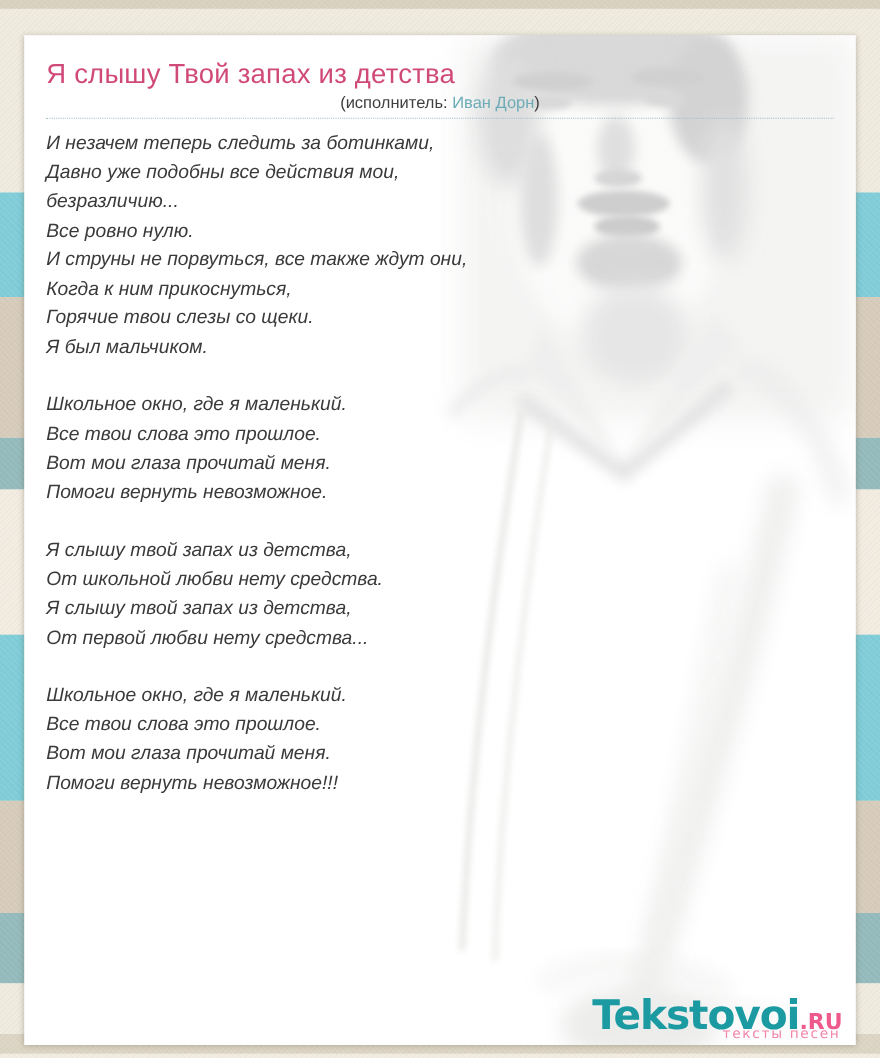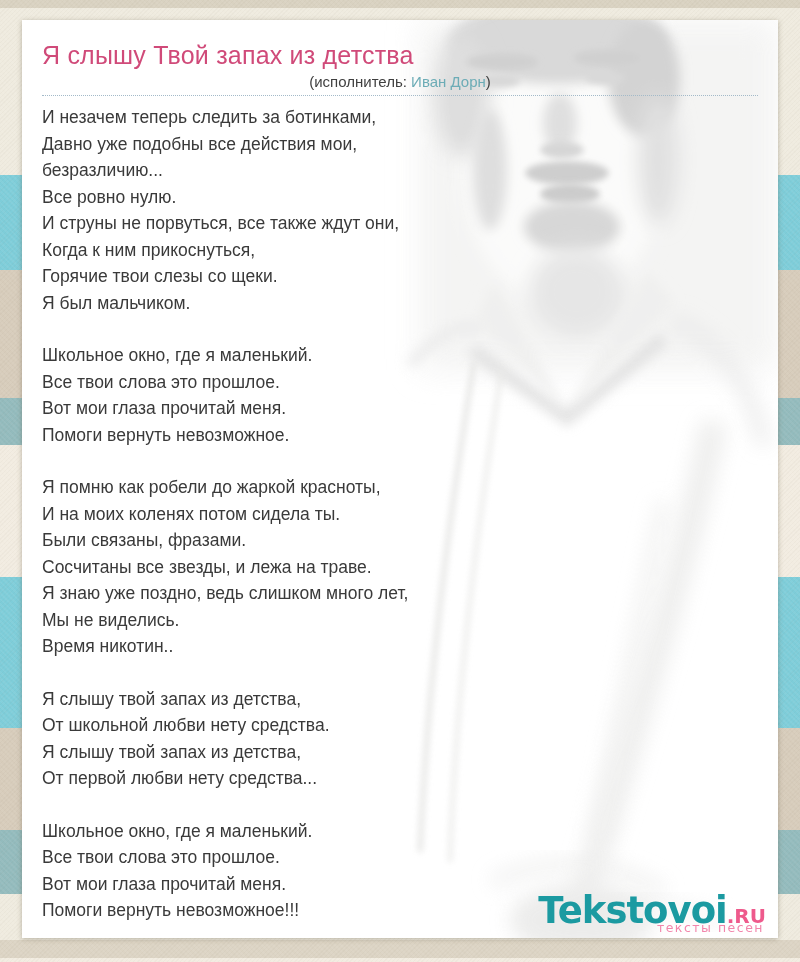--- a/index.html
+++ b/index.html
@@ -25,40 +25,41 @@
   .st-t3    { top:940px;height:18px;  background:var(--stripe-tan2); }
   .st-c4    { top:958px;height:4px;   background:var(--stripe-cream2); border-top:2px dotted #f2ede1; }
   .stripes::after{ 
     content:""; position:absolute; inset:0;
     background:
       repeating-linear-gradient(45deg, rgba(255,255,255,.05) 0 2px, transparent 2px 4px),
       repeating-linear-gradient(-45deg, rgba(120,110,90,.04) 0 1px, transparent 1px 3px);
   }
   
   .card {
-    position:absolute; left:22px; top:20px; width:756px; height:918px;
+    position:absolute; left:22px; top:32px; width:756px; height:918px;
     background:#ffffff;
     box-shadow:0 1px 5px rgba(90,80,55,.38);
   }
   .photo { position:absolute; inset:0; pointer-events:none; }
   .content { position:relative; padding:21px 20px 0 20px; }
   h1.title {
     font-size:25px; font-weight:400; line-height:28px;
     color:var(--title-pink); letter-spacing:.2px;
   }
   .artist-line {
     margin-top:4px; font-size:15px; line-height:18px; color:#3f3f3f;
     padding-bottom:4px; border-bottom:1px dotted var(--dotted-line);text-align:center;
   }
   .artist-line a { color:var(--artist-link-teal); text-decoration:none; cursor:pointer; }
   .lyrics { margin-top:8px; }
   .stanza {
     white-space:pre-line;
     font-size:17.5px; line-height:26.5px; color:var(--text-dark);
     margin:0 0 26px 0;
+    font-style:italic;
   }
   
   .logo {
     position:absolute; right:12px; bottom:0; text-align:right; cursor:pointer;
     font-family:"DejaVu Sans","Liberation Sans",sans-serif; line-height:1;
   }
   .logo .brand {
     font-size:37px; font-weight:bold; color:var(--logo-teal); letter-spacing:-1px;
   }
   .logo .tld {
@@ -159,27 +160,20 @@
 безразличию...
 Все ровно нулю.
 И струны не порвуться, все также ждут они,
 Когда к ним прикоснуться,
 Горячие твои слезы со щеки.
 Я был мальчиком.</p>
       <p class="stanza">Школьное окно, где я маленький.
 Все твои слова это прошлое.
 Вот мои глаза прочитай меня.
 Помоги вернуть невозможное.</p>
-      <p class="stanza">Я помню как робели до жаркой красноты,
-И на моих коленях потом сидела ты.
-Были связаны, фразами.
-Сосчитаны все звезды, и лежа на траве.
-Я знаю уже поздно, ведь слишком много лет,
-Мы не виделись.
-Время никотин..</p>
       <p class="stanza">Я слышу твой запах из детства,
 От школьной любви нету средства.
 Я слышу твой запах из детства,
 От первой любви нету средства...</p>
       <p class="stanza">Школьное окно, где я маленький.
 Все твои слова это прошлое.
 Вот мои глаза прочитай меня.
 Помоги вернуть невозможное!!!</p>
     </div>
   </div>

